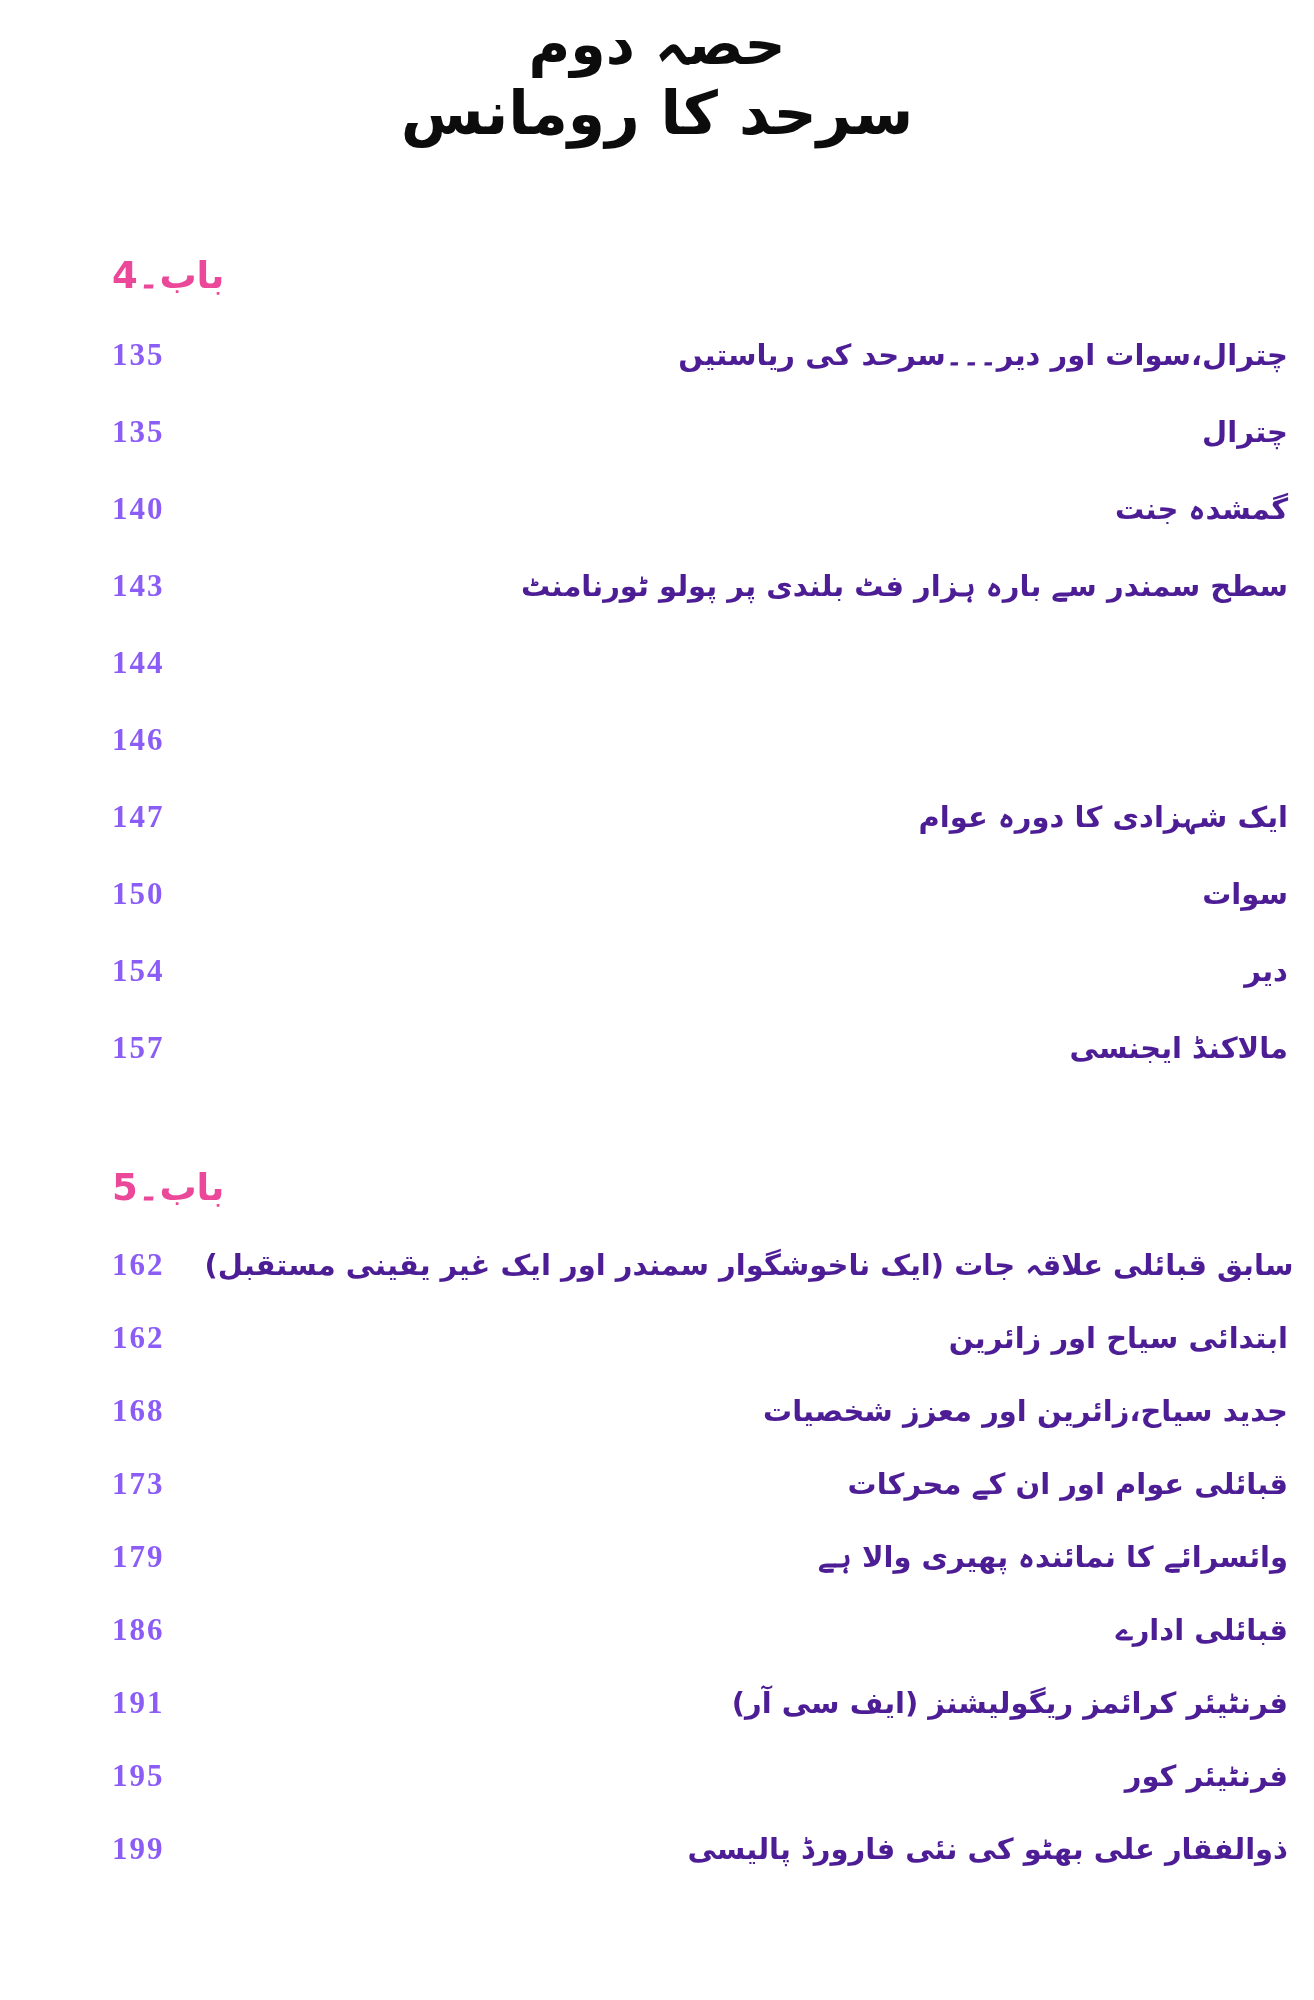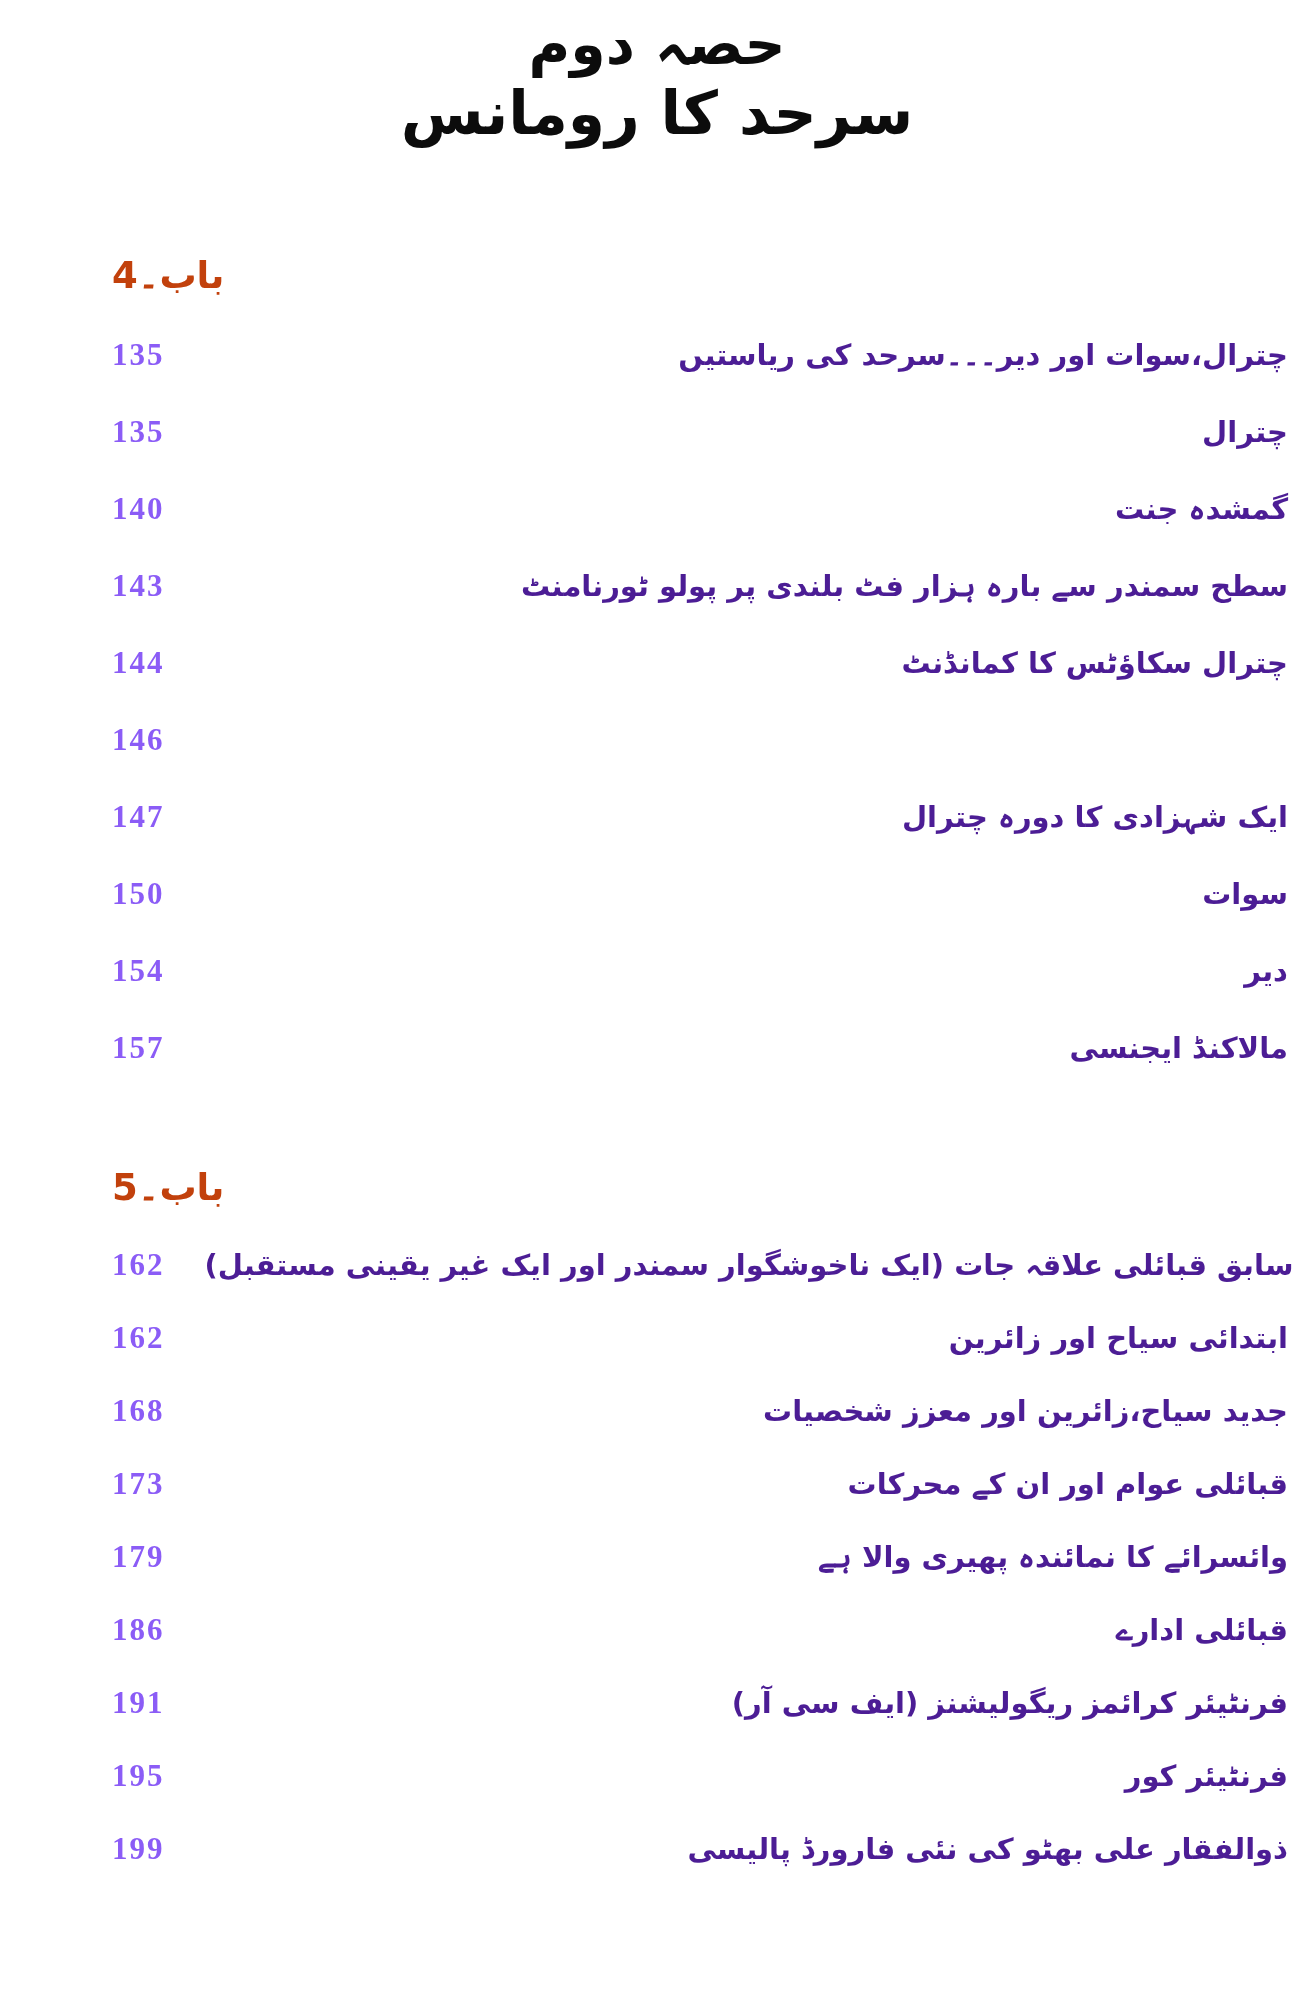--- a/index.html
+++ b/index.html
@@ -49,21 +49,21 @@
 
   .chapter-heading {
     margin: 0 0 12px 0;
     height: 58px;
     display: flex;
     align-items: center;
     justify-content: flex-end;
     direction: rtl;
     font-size: 37px;
     font-weight: bold;
-    color: #c2410c;
+    color: #ec4899;
   }
 
   .toc-row {
     display: flex;
     justify-content: space-between;
     align-items: center;
     height: 77px;
   }
   .chapter-5 .toc-row { height: 73px; }
 
@@ -111,28 +111,27 @@
     <div class="toc-row">
       <span class="page-num">140</span>
       <span class="toc-title">گمشدہ جنت</span>
     </div>
     <div class="toc-row">
       <span class="page-num">143</span>
       <span class="toc-title">سطح سمندر سے بارہ ہزار فٹ بلندی پر پولو ٹورنامنٹ</span>
     </div>
     <div class="toc-row">
       <span class="page-num">144</span>
-      <span class="toc-title">چترال سکاؤٹس کا کمانڈنٹ</span>
     </div>
     <div class="toc-row">
       <span class="page-num">146</span>
     </div>
     <div class="toc-row">
       <span class="page-num">147</span>
-      <span class="toc-title">ایک شہزادی کا دورہ چترال</span>
+      <span class="toc-title">ایک شہزادی کا دورہ عوام</span>
     </div>
     <div class="toc-row">
       <span class="page-num">150</span>
       <span class="toc-title">سوات</span>
     </div>
     <div class="toc-row">
       <span class="page-num">154</span>
       <span class="toc-title">دیر</span>
     </div>
     <div class="toc-row">

